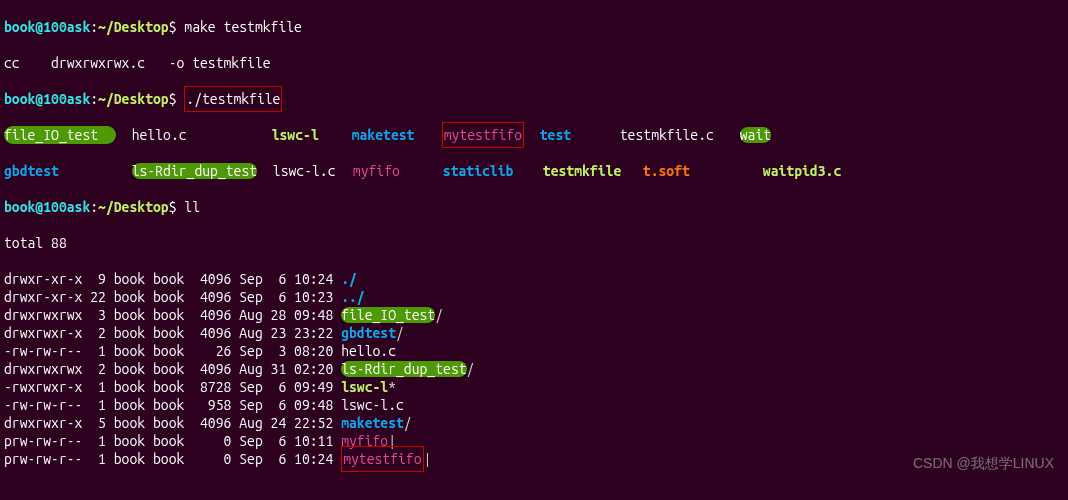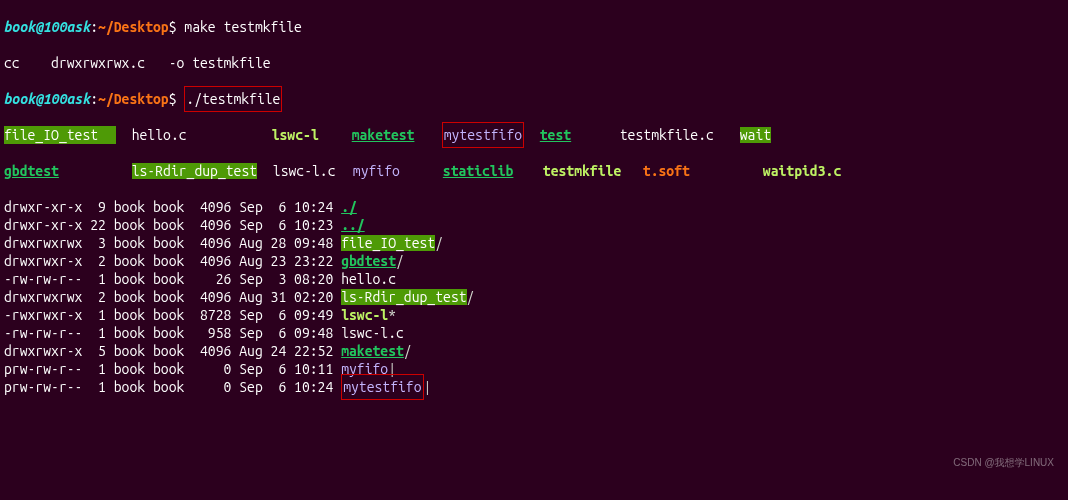--- a/index.html
+++ b/index.html
@@ -9,45 +9,47 @@
     font-family: "Ubuntu Mono", "DejaVu Sans Mono", monospace;
     font-size: 14px;
     line-height: 18px;
     color: #d3d7cf;
     width: 1068px;
     height: 500px;
     overflow: hidden;
     position: relative;
   }
   .term { white-space: pre; padding: 0 4px; }
-  .user { color: #34e2e2; font-weight: bold; font-style: italic; }
-  .path { color: #f97316; font-weight: bold; }
+  .user { color: #34e2e2; font-weight: bold; }
+  .path { color: #bef264; font-weight: bold; }
   .white { color: #ffffff; }
-  .dir { color: #22c55e; font-weight: bold; text-decoration: underline; }
+  .dir { color: #0ea5e9; font-weight: bold; }
   .exe { color: #bef264; font-weight: bold; }
-  .fifo { color: #c4b5fd; background: #2c001e; }
+  .fifo { color: #ec4899; background: #2c001e; }
   .link { color: #f97316; font-weight: bold; }
-  .hl { background: #4e9a06; color: #ffffff; }
+  .hl { background: #4e9a06; color: #ffffff; border-radius: 9px; }
   .redbox { border: 1px solid #cc0000; padding: 4px 1px; }
   .watermark {
     position: absolute;
     right: 14px;
     bottom: 28px;
     color: rgba(230,230,230,0.45);
     font-family: sans-serif;
-    font-size: 10px;
+    font-size: 14px;
   }
   .col { display: inline-block; }
 </style>
 </head>
 <body>
 
 <div class="term">
 <div><span class="user">book@100ask</span><span class="white">:</span><span class="path">~/Desktop</span><span class="white">$ </span><span class="white">make testmkfile</span></div>
 <div class="white">cc    drwxrwxrwx.c   -o testmkfile</div>
 <div><span class="user">book@100ask</span><span class="white">:</span><span class="path">~/Desktop</span><span class="white">$ </span><span class="white redbox">./testmkfile</span></div>
 <div><span class="hl col" style="width:112px">file_IO_test</span><span>  </span><span class="white col" style="width:140px">hello.c</span><span class="exe col" style="width:80px">lswc-l</span><span class="dir col" style="width:90px">maketest</span><span class="fifo redbox">mytestfifo</span><span>  </span><span class="dir col" style="width:80px">test</span><span class="white col" style="width:120px">testmkfile.c</span><span class="hl">wait</span></div>
 <div><span class="dir col" style="width:112px">gbdtest</span><span>  </span><span class="hl">ls-Rdir_dup_test</span><span>  </span><span class="white col" style="width:80px">lswc-l.c</span><span class="fifo col" style="width:90px">myfifo</span><span class="dir col" style="width:100px">staticlib</span><span class="exe col" style="width:100px">testmkfile</span><span class="link col" style="width:120px">t.soft</span><span class="exe">waitpid3.c</span></div>
+<div><span class="user">book@100ask</span><span class="white">:</span><span class="path">~/Desktop</span><span class="white">$ </span><span class="white">ll</span></div>
+<div class="white">total 88</div>
 <div id="ll-rows"><div><span class="white">drwxr-xr-x  9 book book  4096 Sep  6 10:24 </span><span class="dir">./</span></div><div><span class="white">drwxr-xr-x 22 book book  4096 Sep  6 10:23 </span><span class="dir">../</span></div><div><span class="white">drwxrwxrwx  3 book book  4096 Aug 28 09:48 </span><span class="hl">file_IO_test</span>/</div><div><span class="white">drwxrwxr-x  2 book book  4096 Aug 23 23:22 </span><span class="dir">gbdtest</span>/</div><div><span class="white">-rw-rw-r--  1 book book    26 Sep  3 08:20 </span><span class="white">hello.c</span></div><div><span class="white">drwxrwxrwx  2 book book  4096 Aug 31 02:20 </span><span class="hl">ls-Rdir_dup_test</span>/</div><div><span class="white">-rwxrwxr-x  1 book book  8728 Sep  6 09:49 </span><span class="exe">lswc-l</span>*</div><div><span class="white">-rw-rw-r--  1 book book   958 Sep  6 09:48 </span><span class="white">lswc-l.c</span></div><div><span class="white">drwxrwxr-x  5 book book  4096 Aug 24 22:52 </span><span class="dir">maketest</span>/</div><div><span class="white">prw-rw-r--  1 book book     0 Sep  6 10:11 </span><span class="fifo">myfifo</span>|</div><div><span class="white">prw-rw-r--  1 book book     0 Sep  6 10:24 </span><span class="redbox"><span class="fifo">mytestfifo</span></span>|</div></div>
 
 </div>
 
 <div class="watermark">CSDN @我想学LINUX</div>
 
 </body></html>

